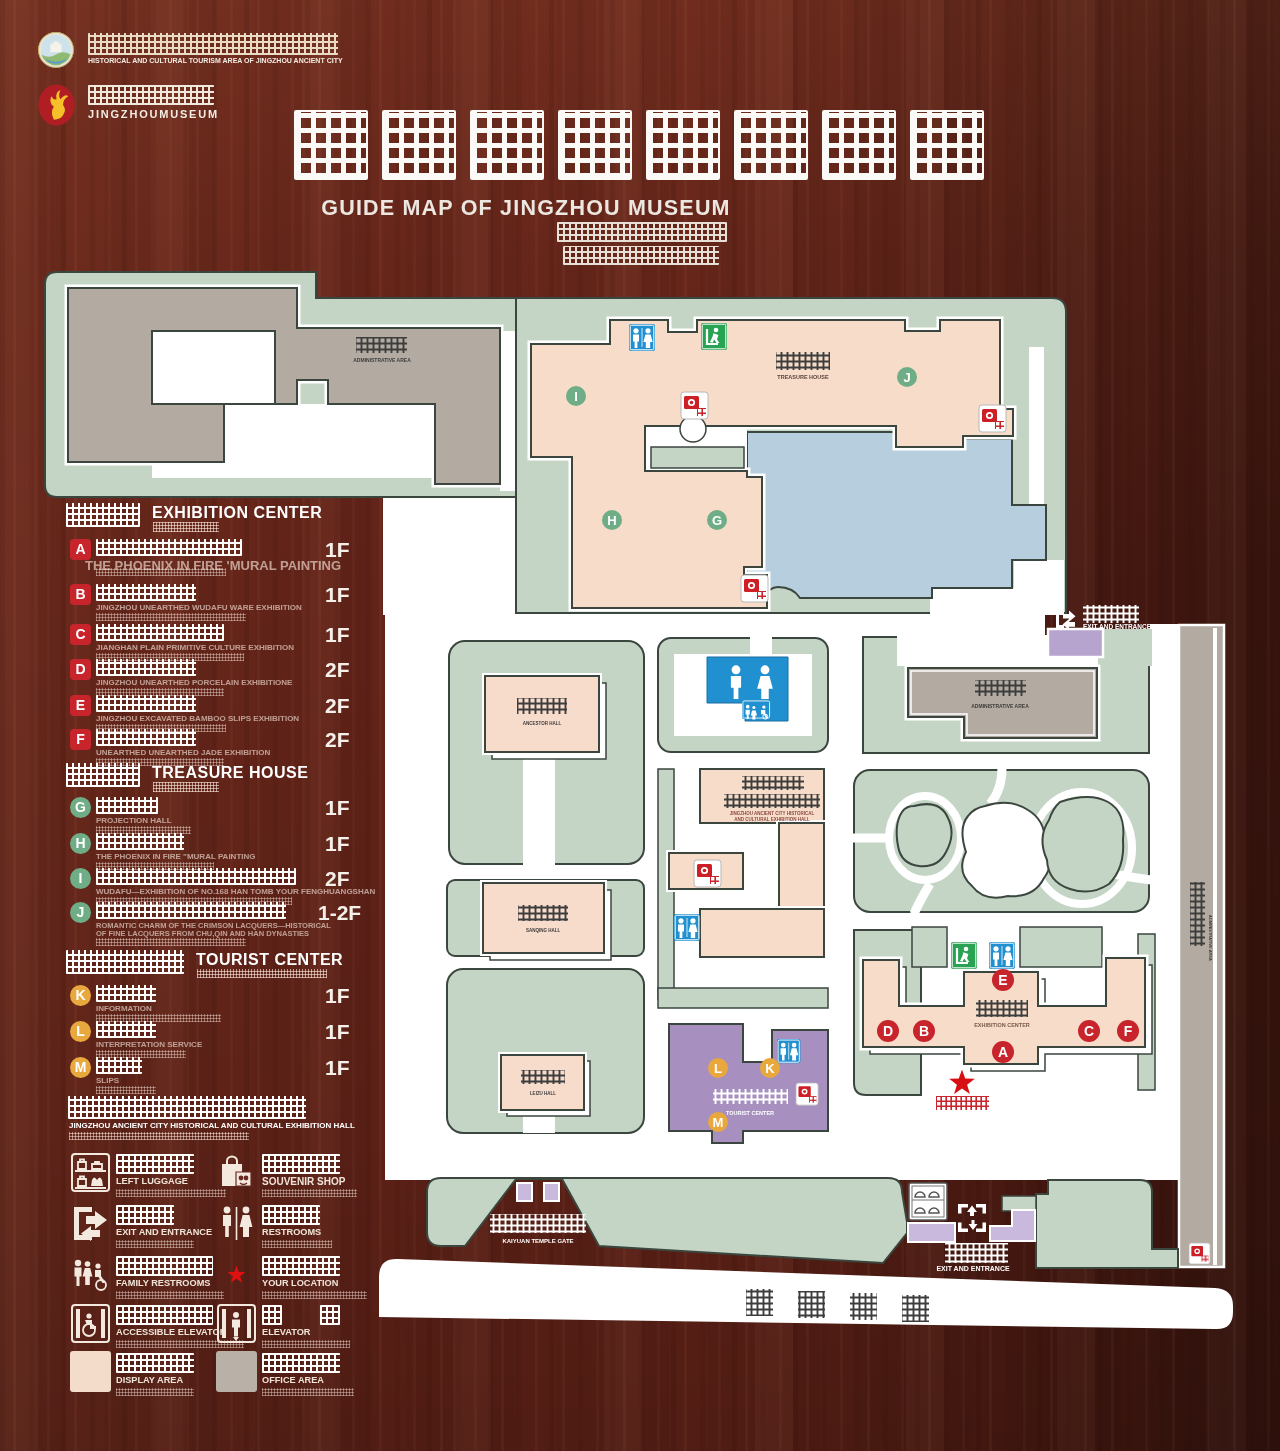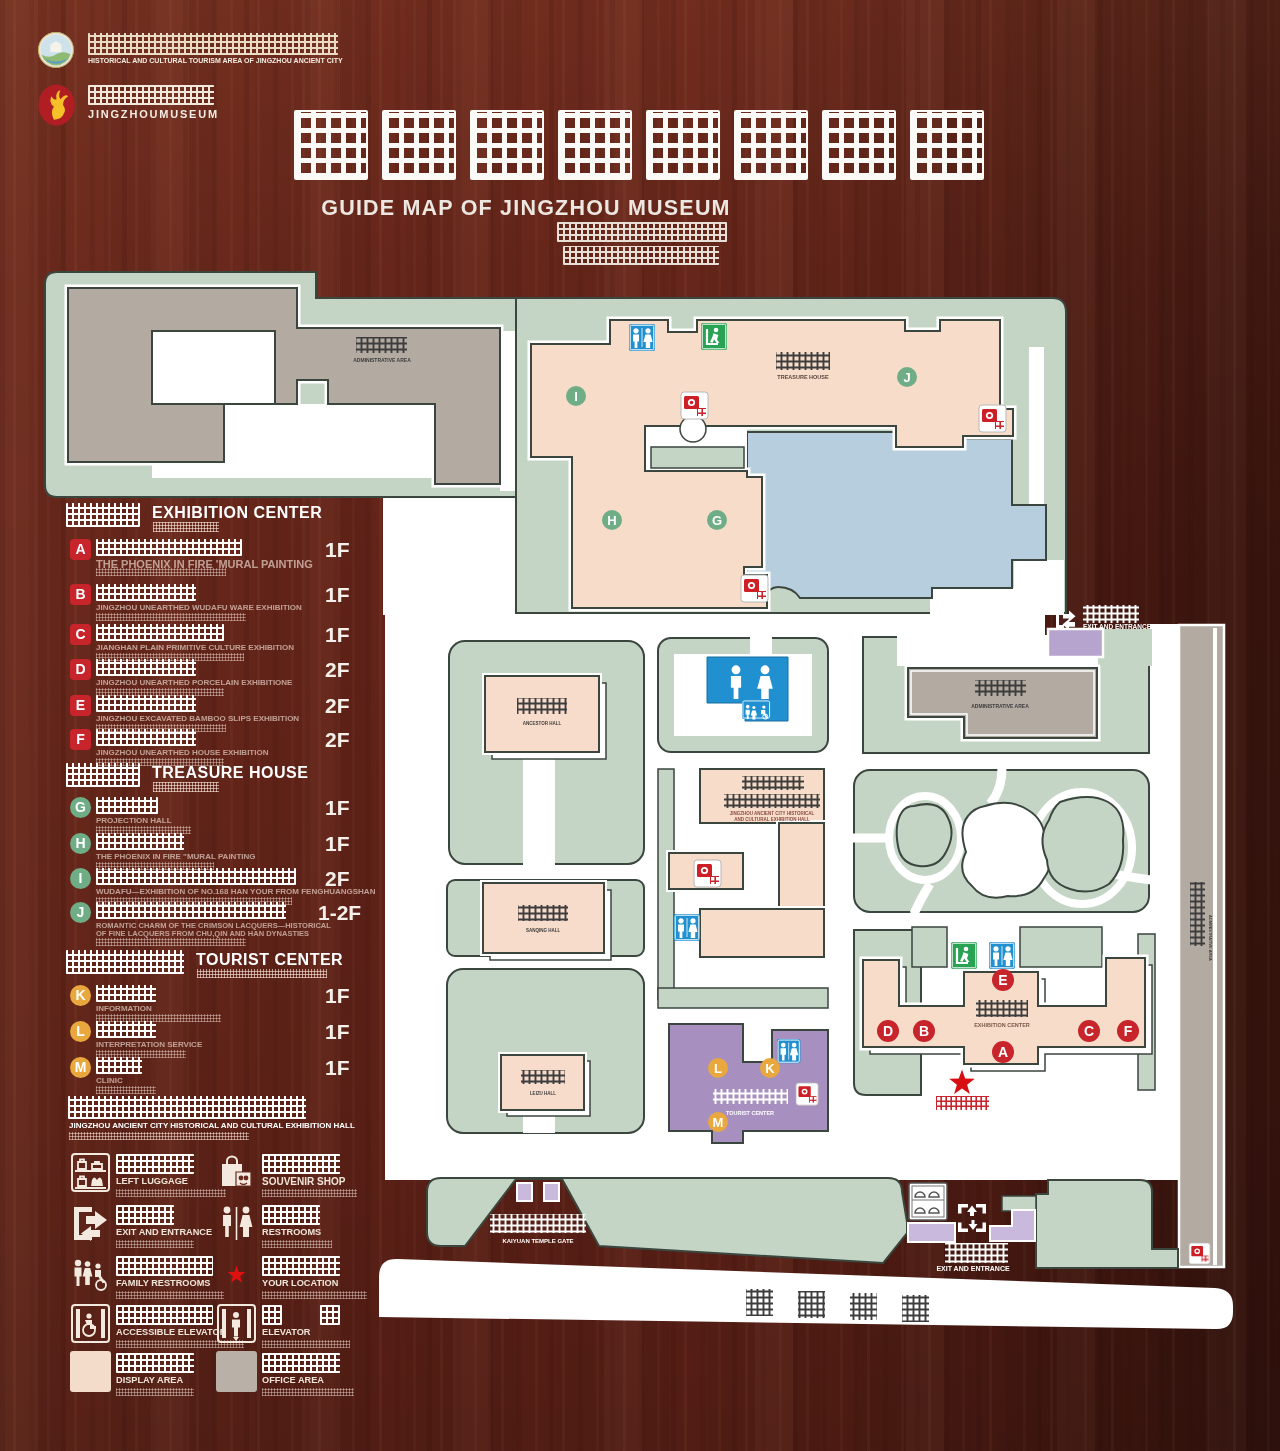--- a/index.html
+++ b/index.html
@@ -457,21 +457,21 @@
 <rect x="850" y="1293" width="27" height="27" fill="url(#hzd)"></rect>
 <rect x="902" y="1295" width="27" height="27" fill="url(#hzd)"></rect>
 </svg>
 
 <div class="abs cn cnm" style="left:66px;top:503px;width:74px;height:24px;color:#fff"></div>
 <div class="abs" style="left:152px;top:504px;font-size:16px;font-weight:bold;color:#fff;letter-spacing:0.5px">EXHIBITION CENTER</div>
 <div class="abs cn cns" style="left:153px;top:522px;width:66px;height:10px;color:rgba(255,235,225,0.6)"></div>
 
 <div class="abs" style="left:70px;top:539px;width:21px;height:21px;background:#c8242b;border-radius:4px;color:#fff;font-size:14px;font-weight:bold;text-align:center;line-height:21px">A</div>
 <div class="abs cn cnm" style="left:96px;top:539px;width:146px;height:17px;color:#fdfdfc"></div>
-<div class="abs eng" style="left:96px;top:558px;font-size:11px">THE PHOENIX IN FIRE 'MURAL PAINTING</div>
+<div class="abs eng" style="left:85px;top:558px;font-size:13px">THE PHOENIX IN FIRE 'MURAL PAINTING</div>
 <div class="abs cn cns jp" style="left:96px;top:568px;width:130px;height:8px"></div>
 <div class="abs flr" style="left:325px;top:538px">1F</div>
 
 <div class="abs" style="left:70px;top:584px;width:21px;height:21px;background:#c8242b;border-radius:4px;color:#fff;font-size:14px;font-weight:bold;text-align:center;line-height:21px">B</div>
 <div class="abs cn cnm" style="left:96px;top:584px;width:100px;height:17px;color:#fdfdfc"></div>
 <div class="abs eng" style="left:96px;top:603px;font-size:8px">JINGZHOU UNEARTHED WUDAFU WARE EXHIBITION</div>
 <div class="abs cn cns jp" style="left:96px;top:613px;width:150px;height:8px"></div>
 <div class="abs flr" style="left:325px;top:583px">1F</div>
 
 <div class="abs" style="left:70px;top:624px;width:21px;height:21px;background:#c8242b;border-radius:4px;color:#fff;font-size:14px;font-weight:bold;text-align:center;line-height:21px">C</div>
@@ -487,39 +487,39 @@
 <div class="abs flr" style="left:325px;top:658px">2F</div>
 
 <div class="abs" style="left:70px;top:695px;width:21px;height:21px;background:#c8242b;border-radius:4px;color:#fff;font-size:14px;font-weight:bold;text-align:center;line-height:21px">E</div>
 <div class="abs cn cnm" style="left:96px;top:695px;width:100px;height:17px;color:#fdfdfc"></div>
 <div class="abs eng" style="left:96px;top:714px;font-size:8px">JINGZHOU EXCAVATED BAMBOO SLIPS EXHIBITION</div>
 <div class="abs cn cns jp" style="left:96px;top:724px;width:130px;height:8px"></div>
 <div class="abs flr" style="left:325px;top:694px">2F</div>
 
 <div class="abs" style="left:70px;top:729px;width:21px;height:21px;background:#c8242b;border-radius:4px;color:#fff;font-size:14px;font-weight:bold;text-align:center;line-height:21px">F</div>
 <div class="abs cn cnm" style="left:96px;top:729px;width:100px;height:17px;color:#fdfdfc"></div>
-<div class="abs eng" style="left:96px;top:748px;font-size:8px">JINGZHOU UNEARTHED HOUSE EXHIBITION</div>
+<div class="abs eng" style="left:96px;top:748px;font-size:8px">UNEARTHED UNEARTHED JADE EXHIBITION</div>
 <div class="abs cn cns jp" style="left:96px;top:758px;width:128px;height:8px"></div>
 <div class="abs flr" style="left:325px;top:728px">2F</div>
 
 <div class="abs" style="left:70px;top:797px;width:21px;height:21px;background:#6fad86;border-radius:50%;color:#fff;font-size:14px;font-weight:bold;text-align:center;line-height:21px">G</div>
 <div class="abs cn cnm" style="left:96px;top:797px;width:62px;height:17px;color:#fdfdfc"></div>
 <div class="abs eng" style="left:96px;top:816px;font-size:8px">PROJECTION HALL</div>
 <div class="abs cn cns jp" style="left:96px;top:826px;width:95px;height:8px"></div>
 <div class="abs flr" style="left:325px;top:796px">1F</div>
 
 <div class="abs" style="left:70px;top:833px;width:21px;height:21px;background:#6fad86;border-radius:50%;color:#fff;font-size:14px;font-weight:bold;text-align:center;line-height:21px">H</div>
 <div class="abs cn cnm" style="left:96px;top:833px;width:88px;height:17px;color:#fdfdfc"></div>
 <div class="abs eng" style="left:96px;top:852px;font-size:8px">THE PHOENIX IN FIRE "MURAL PAINTING</div>
 <div class="abs cn cns jp" style="left:96px;top:862px;width:118px;height:8px"></div>
 <div class="abs flr" style="left:325px;top:832px">1F</div>
 
 <div class="abs" style="left:70px;top:868px;width:21px;height:21px;background:#6fad86;border-radius:50%;color:#fff;font-size:14px;font-weight:bold;text-align:center;line-height:21px">I</div>
 <div class="abs cn cnm" style="left:96px;top:868px;width:200px;height:17px;color:#fdfdfc"></div>
-<div class="abs eng" style="left:96px;top:887px;font-size:8px">WUDAFU—EXHIBITION OF NO.168 HAN YOUR FROM FENGHUANGSHAN</div>
+<div class="abs eng" style="left:96px;top:887px;font-size:8px">WUDAFU—EXHIBITION OF NO.168 HAN TOMB YOUR FENGHUANGSHAN</div>
 <div class="abs cn cns jp" style="left:96px;top:897px;width:196px;height:8px"></div>
 <div class="abs flr" style="left:325px;top:867px">2F</div>
 
 <div class="abs" style="left:70px;top:902px;width:21px;height:21px;background:#6fad86;border-radius:50%;color:#fff;font-size:14px;font-weight:bold;text-align:center;line-height:21px">J</div>
 <div class="abs cn cnm" style="left:96px;top:902px;width:190px;height:17px;color:#fdfdfc"></div>
 <div class="abs eng" style="left:96px;top:921px;font-size:7.5px">ROMANTIC CHARM OF THE CRIMSON LACQUERS—HISTORICAL</div>
 <div class="abs eng" style="left:96px;top:929px;font-size:7.5px">OF FINE LACQUERS FROM CHU,QIN AND HAN DYNASTIES</div>
 <div class="abs cn cns jp" style="left:96px;top:938px;width:150px;height:8px"></div>
 <div class="abs flr" style="left:318px;top:901px">1-2F</div>
 
@@ -530,21 +530,21 @@
 <div class="abs flr" style="left:325px;top:984px">1F</div>
 
 <div class="abs" style="left:70px;top:1021px;width:21px;height:21px;background:#e9a83d;border-radius:50%;color:#fff;font-size:14px;font-weight:bold;text-align:center;line-height:21px">L</div>
 <div class="abs cn cnm" style="left:96px;top:1021px;width:60px;height:17px;color:#fdfdfc"></div>
 <div class="abs eng" style="left:96px;top:1040px;font-size:8px">INTERPRETATION SERVICE</div>
 <div class="abs cn cns jp" style="left:96px;top:1050px;width:90px;height:8px"></div>
 <div class="abs flr" style="left:325px;top:1020px">1F</div>
 
 <div class="abs" style="left:70px;top:1057px;width:21px;height:21px;background:#e9a83d;border-radius:50%;color:#fff;font-size:14px;font-weight:bold;text-align:center;line-height:21px">M</div>
 <div class="abs cn cnm" style="left:96px;top:1057px;width:46px;height:17px;color:#fdfdfc"></div>
-<div class="abs eng" style="left:96px;top:1076px;font-size:8px">CLINIC</div>
+<div class="abs eng" style="left:96px;top:1076px;font-size:8px">SLIPS</div>
 <div class="abs cn cns jp" style="left:96px;top:1086px;width:60px;height:8px"></div>
 <div class="abs flr" style="left:325px;top:1056px">1F</div>
 
 <div class="abs cn cnm" style="left:66px;top:763px;width:74px;height:24px;color:#fff"></div>
 <div class="abs" style="left:152px;top:764px;font-size:16px;font-weight:bold;color:#fff;letter-spacing:0.5px">TREASURE HOUSE</div>
 <div class="abs cn cns" style="left:153px;top:782px;width:66px;height:10px;color:rgba(255,235,225,0.6)"></div>
 
 <div class="abs cn cnm" style="left:66px;top:950px;width:118px;height:24px;color:#fff"></div>
 <div class="abs" style="left:196px;top:951px;font-size:16px;font-weight:bold;color:#fff;letter-spacing:0.5px">TOURIST CENTER</div>
 <div class="abs cn cns" style="left:197px;top:969px;width:130px;height:9px;color:rgba(255,235,225,0.6)"></div>

